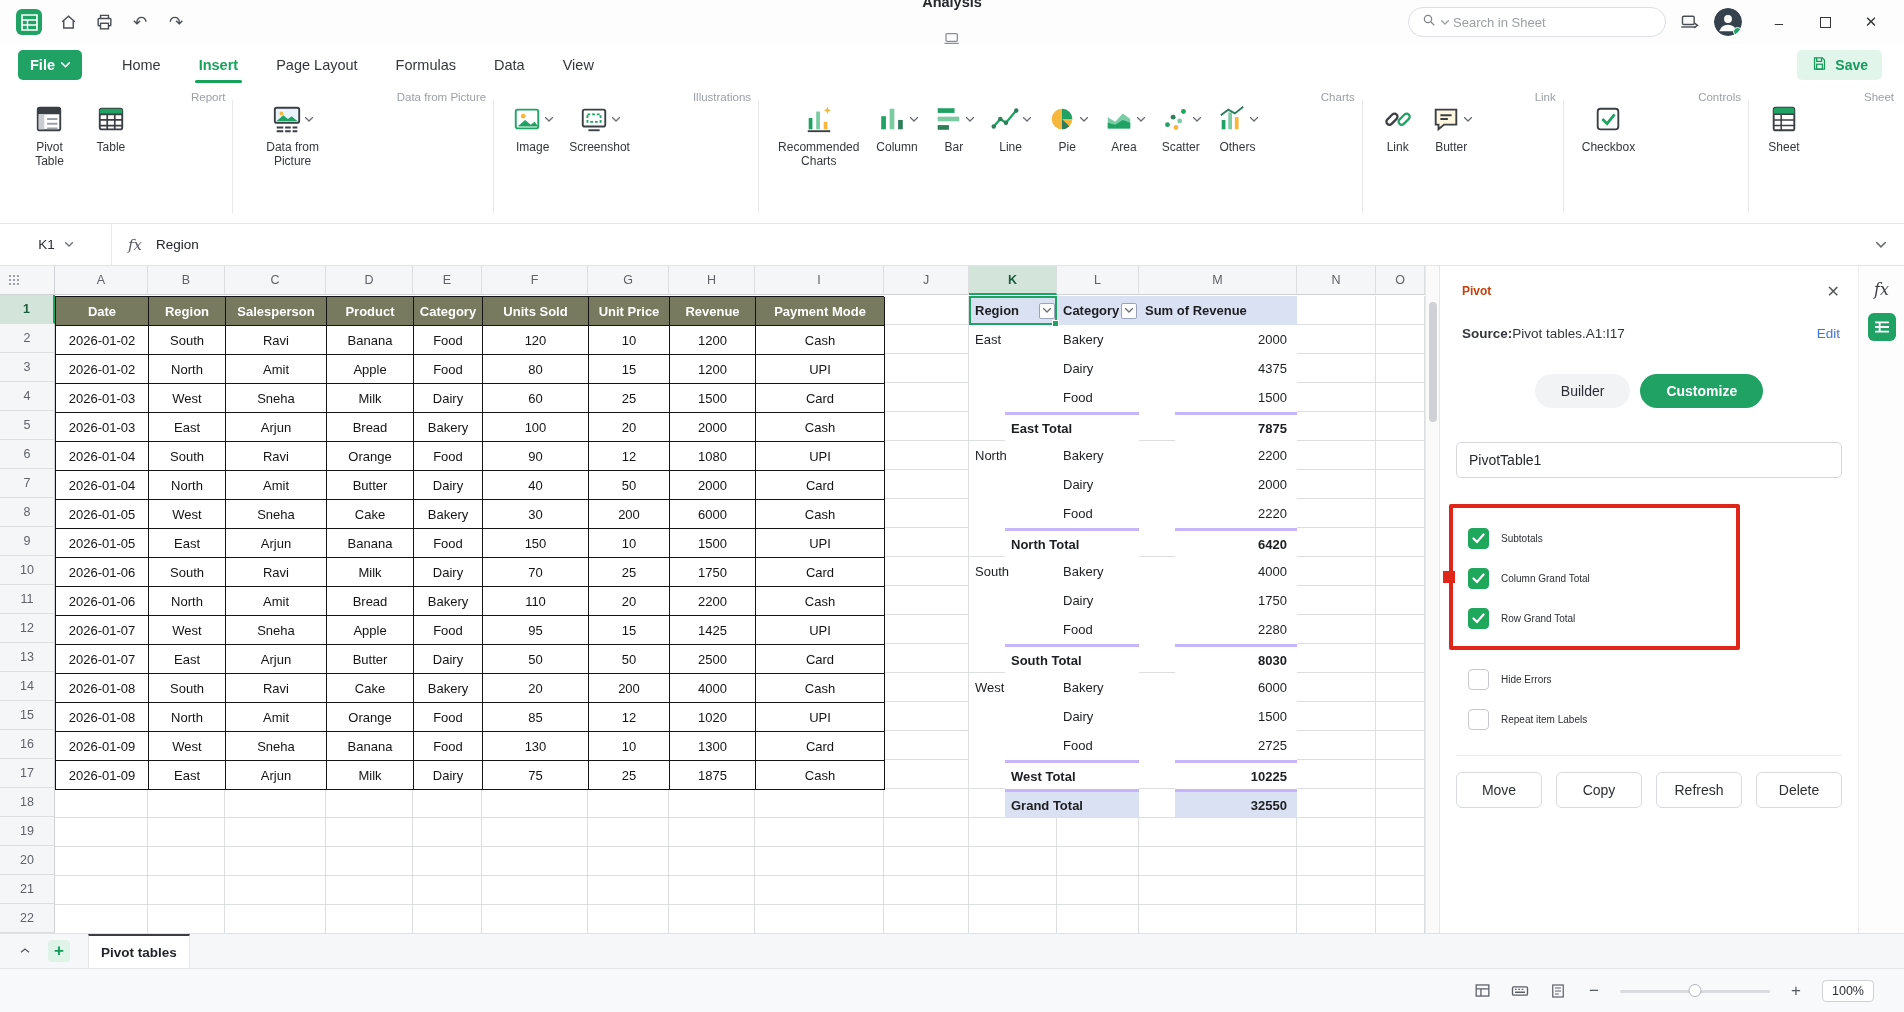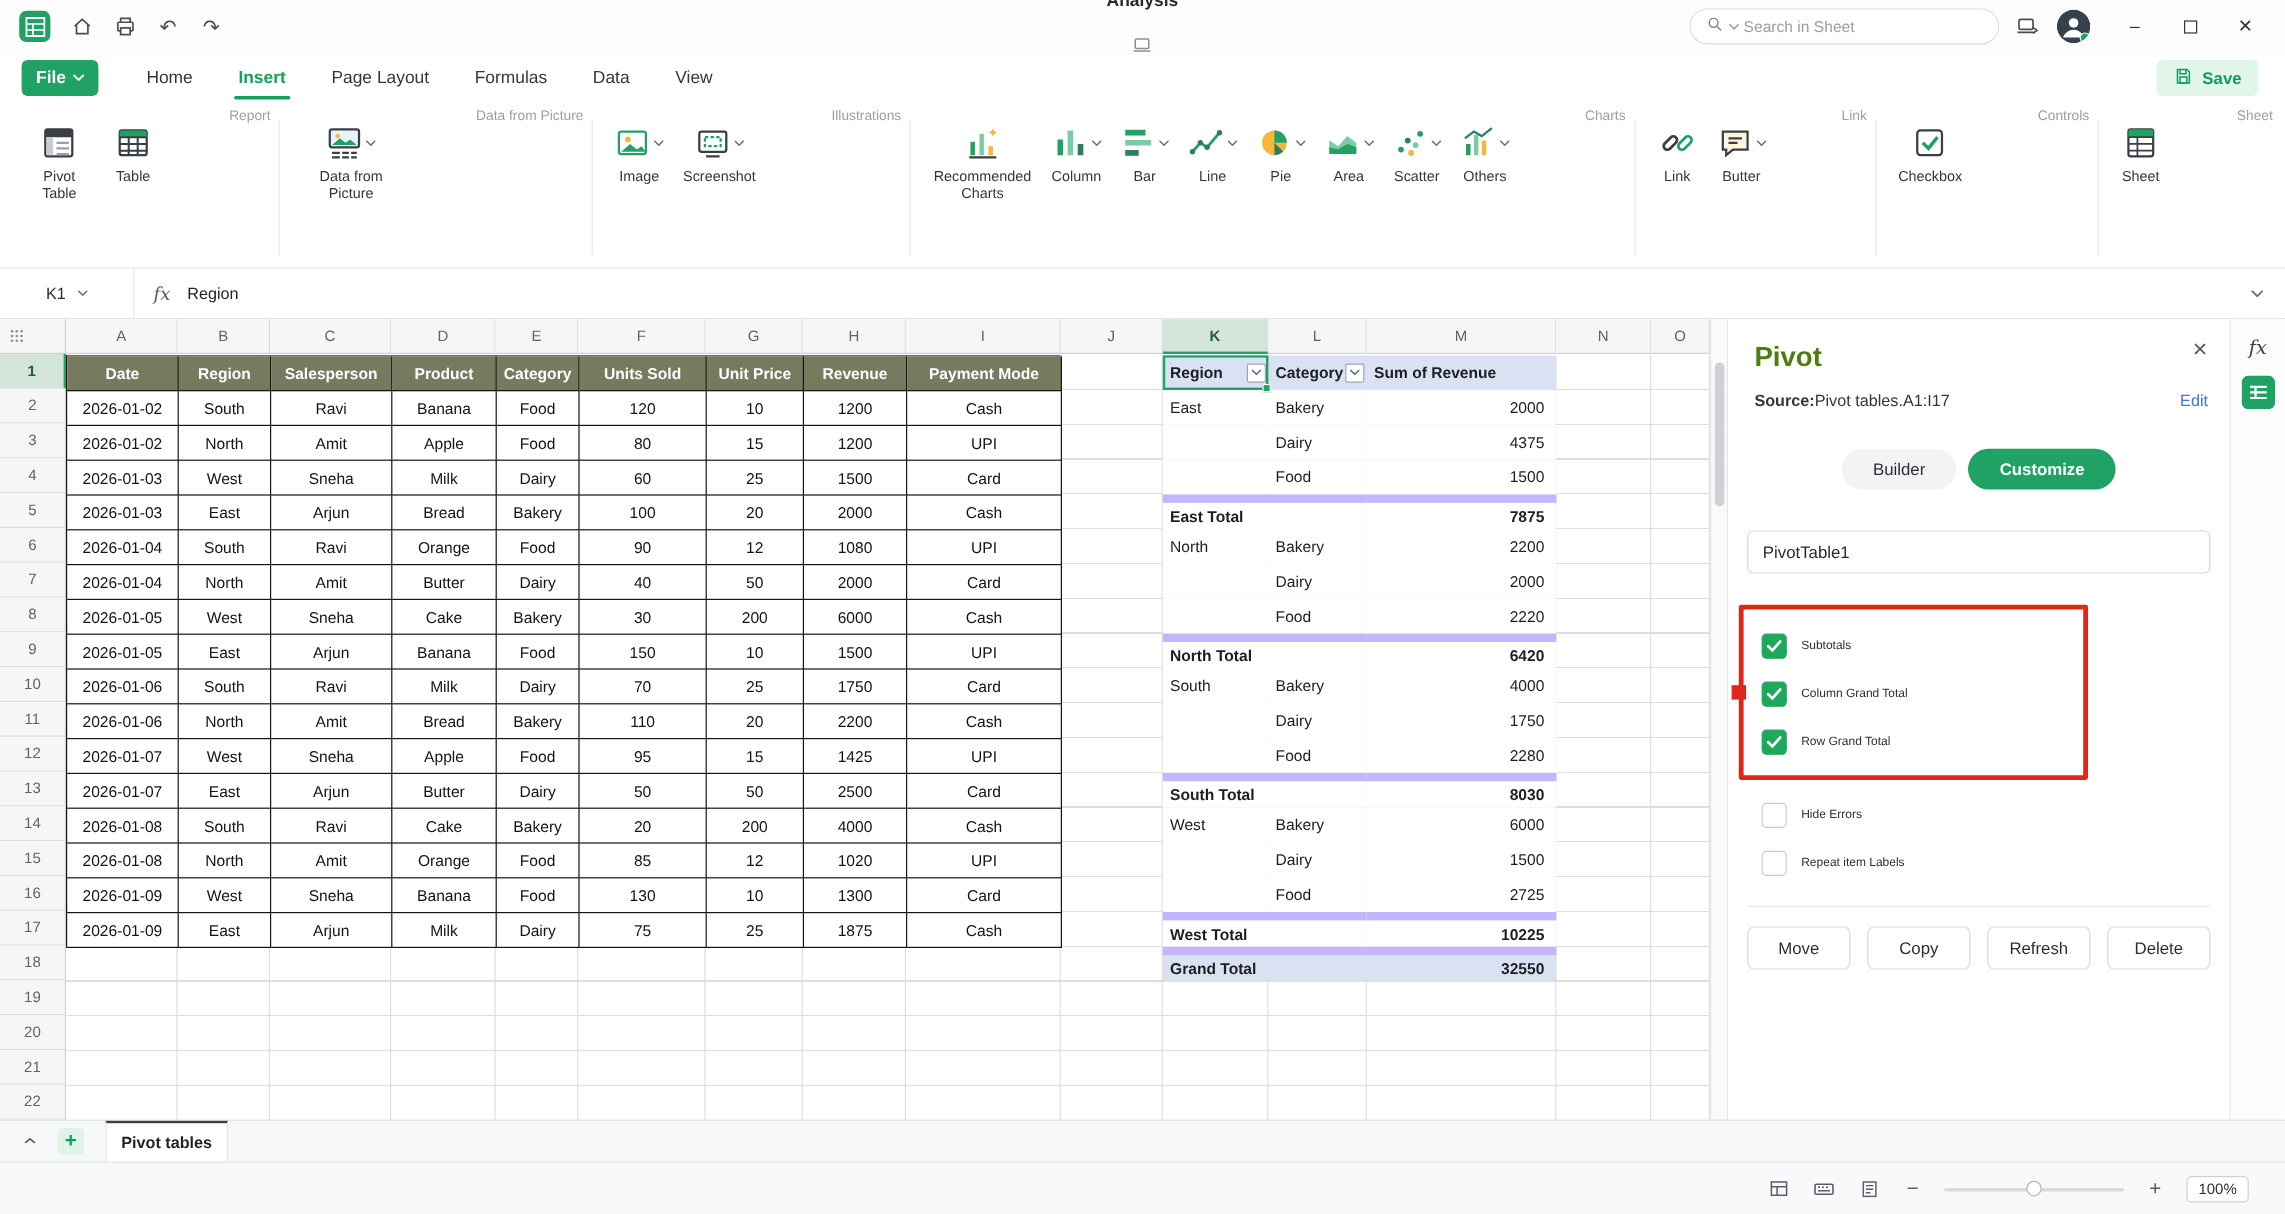--- a/index.html
+++ b/index.html
@@ -81,35 +81,35 @@
   .dcell.hdr { background:#777A5F; color:#fff; font-weight:600; font-size:13px; }
 
   
   .pivot { position:absolute; left:914px; top:0; width:328px; display:grid;
     grid-template-columns:88px 82px 158px; grid-auto-rows:29px; z-index:2; }
   .pcell { background:#fff; display:flex; align-items:center; font-size:13px; color:#1c1e21;
     padding:0 6px; overflow:hidden; white-space:nowrap; position:relative; }
   .pcell.val { justify-content:flex-end; padding-right:10px; }
   .pcell.hdr { background:#D9E1F2; font-weight:700; }
   .pcell.bold { font-weight:700; }
-  .pcell.topline { border-top:7px solid #c4b5fd; }
+  .pcell.topline { border-top:3px solid #c4b5fd;margin-left:36px; }
   .pcell.grand { background:#D9E1F2; font-weight:700; }
   .pdrop { position:absolute; right:2px; top:50%; transform:translateY(-50%); width:16px; height:16px; background:#fff;
     border:1px solid #9aa5bd; border-radius:2px; display:flex; align-items:center; justify-content:center; cursor:pointer; }
 
   .selbox { position:absolute; left:914px; top:0; width:88px; height:29px; border:2px solid #1FA263; z-index:4; pointer-events:none; }
   .selhandle { position:absolute; right:-4px; bottom:-4px; width:7px; height:7px; background:#1FA263; border:1px solid #fff; }
 
   .vscroll { position:absolute; top:266px; left:1425px; width:14px; height:702px; background:#fafafb; border-left:1px solid #e8e8e8; }
   .vthumb { position:absolute; top:36px; left:3px; width:8px; height:120px; border-radius:4px; background:#d0d1d4; cursor:pointer; }
 
   
   .panel { position:absolute; top:266px; left:1439px; width:419px; height:702px; background:#fff;
     border-left:1px solid #e6e6e6; }
-  .panel-title { position:absolute; top:18px; left:22px; font-size:23px; font-weight:700; color:#4d7c0f; }
+  .panel-title { position:absolute; top:18px; left:22px; font-size:12px; font-weight:700; color:#c2410c; }
   .panel-close { position:absolute; top:16px; right:18px; font-size:16px; color:#55595e; cursor:pointer; }
   .source-row { position:absolute; top:60px; left:22px; right:18px; display:flex; align-items:center; font-size:13.5px; color:#33373c; }
   .source-prefix { font-weight:700; }
   .edit-link { margin-left:auto; color:#4273DE; cursor:pointer; }
   .segment { position:absolute; top:108px; left:0; right:0; display:flex; justify-content:center; gap:10px; }
   .seg-btn { height:34px; padding:0 26px; border-radius:17px; display:flex; align-items:center; font-size:14px; cursor:pointer; }
   .seg-plain { background:#f2f3f5; color:#2a2e33; }
   .seg-active { background:#1FA263; color:#fff; font-weight:600; }
   .name-input { position:absolute; top:176px; left:16px; right:16px; height:36px; border:1px solid #d6d8db; border-radius:5px;
     padding:0 12px; font-size:14px; color:#26292d; font-family:"Liberation Sans",sans-serif; outline:none; }

